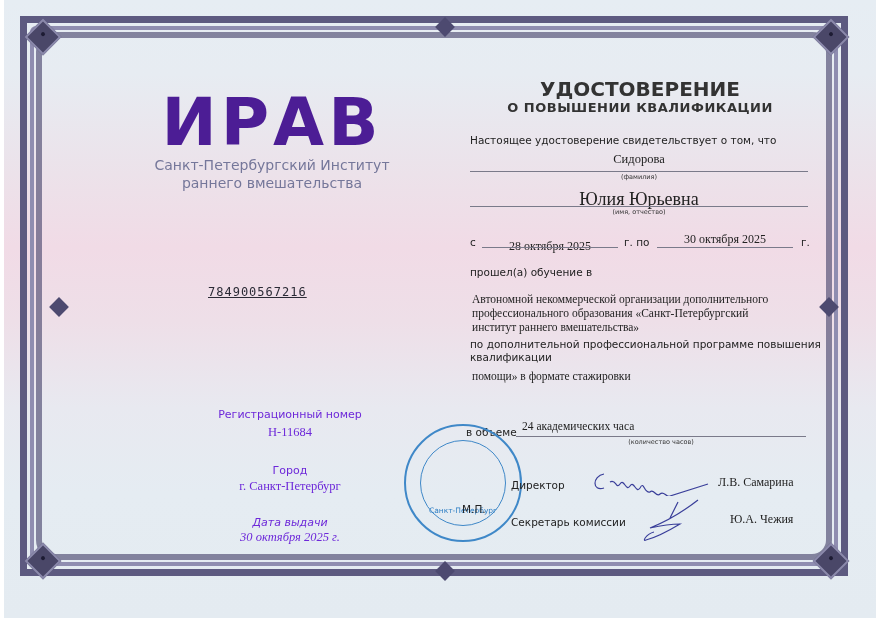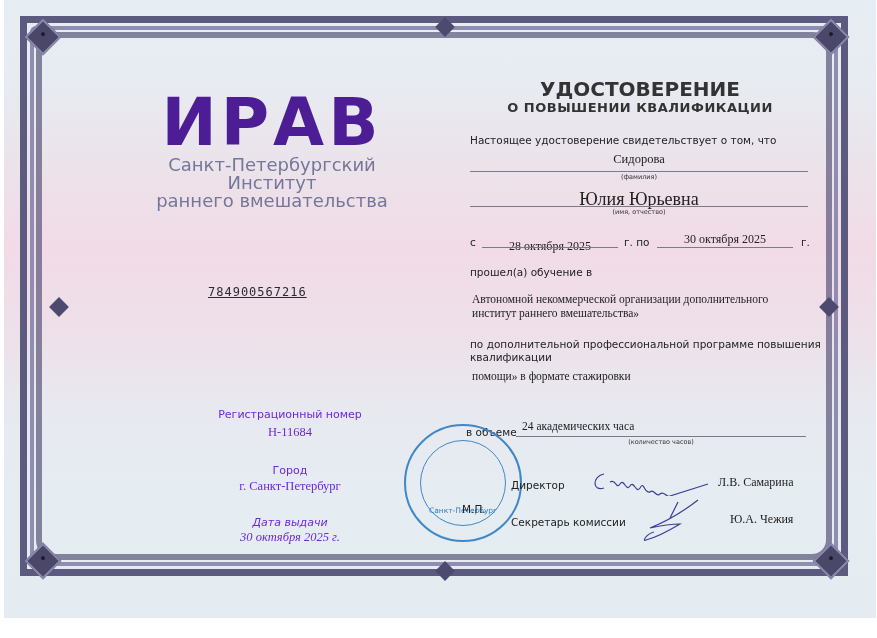--- a/index.html
+++ b/index.html
@@ -7,21 +7,21 @@
   .paper { position:absolute; left:4px; top:0; width:872px; height:618px;
     background: linear-gradient(180deg, #e6edf3 0%, #e7ecf2 12%, #ece2ea 28%, #f1dbe6 40%, #eedfe8 52%, #e8e9f0 66%, #e5ecf2 80%, #e4ebf1 100%); }
   .frame-outer { position:absolute; left:16px; top:16px; width:828px; height:560px; border:7px solid #5d5a80; box-sizing:border-box; }
   .frame-inner { position:absolute; left:26px; top:26px; width:808px; height:540px; border:4px solid #8f8db0; box-sizing:border-box; border-radius:6px; }
   .frame-dark { position:absolute; left:32px; top:32px; width:796px; height:528px; border:6px solid #4d4a70; box-sizing:border-box; border-radius:20px; opacity:.65; }
   .corner { position:absolute; width:22px; height:22px; background:#4a4768; transform:rotate(45deg); border:2px solid #8b89ab; }
   .corner::after { content:""; position:absolute; left:7px; top:7px; width:4px; height:4px; border-radius:50%; background:#1d1b33; }
   .diamond { position:absolute; width:14px; height:14px; background:#4d4a70; transform:rotate(45deg); }
   .logo { position:absolute; left:152px; top:90px; width:240px; text-align:center; }
   .logo-mark { font-family:"DejaVu Sans", sans-serif; font-weight:bold; font-size:66px; letter-spacing:4px; color:#4c1d95; line-height:66px; }
-  .logo-sub { font-size:18px; color:#75779a; line-height:18px; }
+  .logo-sub { font-size:14px; color:#75779a; line-height:18px; }
   .serial { position:absolute; left:208px; top:285px; font-family:"DejaVu Sans Mono", monospace; font-size:12px; letter-spacing:1px; color:#2a2a35;text-decoration:underline; }
   .left-block { position:absolute; left:200px; width:180px; text-align:center; color:#6d28d9; }
   .lbl { font-family:"DejaVu Sans", sans-serif; font-size:11px; }
   .val { font-family:"Liberation Serif", serif; font-size:12.5px; }
   .title { position:absolute; left:470px; width:340px; text-align:center; color:#333; font-family:"DejaVu Sans", sans-serif; font-weight:bold; }
   .t1 { top:77px; font-size:20px; }
   .t2 { top:100px; font-size:13px; letter-spacing:.5px; }
   .r { position:absolute; color:#222; }
   .sans { font-family:"DejaVu Sans", sans-serif; font-size:10.5px; }
   .serif { font-family:"Liberation Serif", serif; font-size:12px; }
@@ -89,20 +89,21 @@
 <div class="line" style="left:482px;top:247px;width:136px;"></div>
 <div class="r sans" style="left:624px;top:236px;">г. по</div>
 <div class="r serif" style="left:657px;top:232px;width:136px;text-align:center;">30 октября 2025</div>
 <div class="line" style="left:657px;top:247px;width:136px;"></div>
 <div class="r sans" style="left:801px;top:236px;">г.</div>
 
 <div class="r sans" style="left:470px;top:266px;">прошел(а) обучение в</div>
 
 <div class="r serif" style="left:472px;top:292px;line-height:14px;font-size:11.5px;">
   <div>Автономной некоммерческой организации дополнительного</div>
+  <div>профессионального образования «Санкт-Петербургский</div>
   <div>институт раннего вмешательства»</div>
 </div>
 
 <div class="r sans" style="left:470px;top:338px;line-height:13px;">
   <div>по дополнительной профессиональной программе повышения</div>
   <div>квалификации</div>
 </div>
 
 <div class="r serif" style="left:472px;top:369px;line-height:14px;font-size:11.5px;">
   <div>помощи» в формате стажировки</div>

